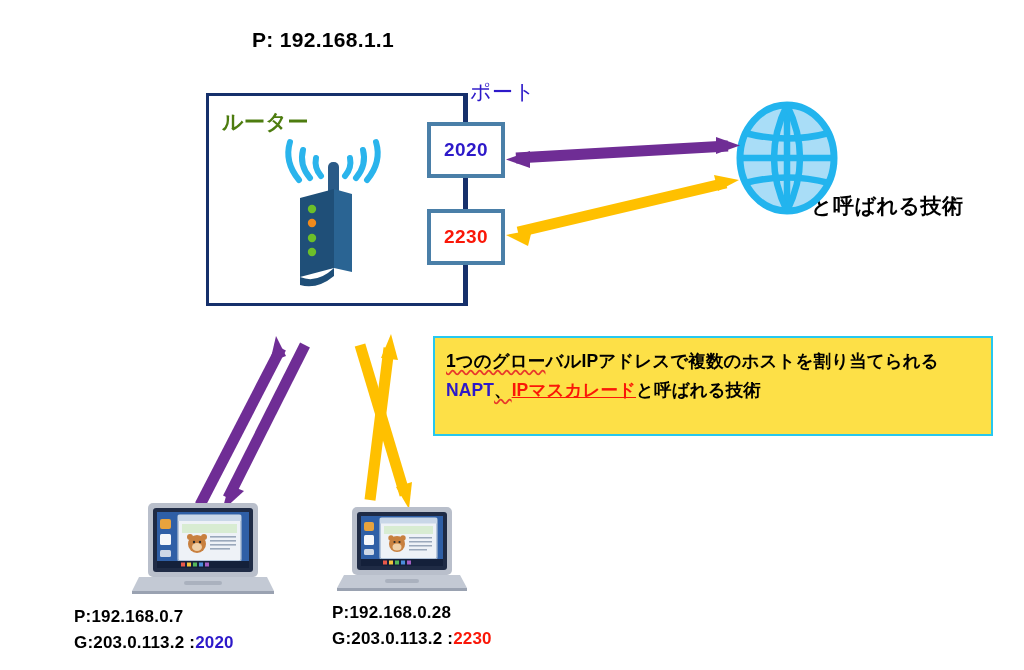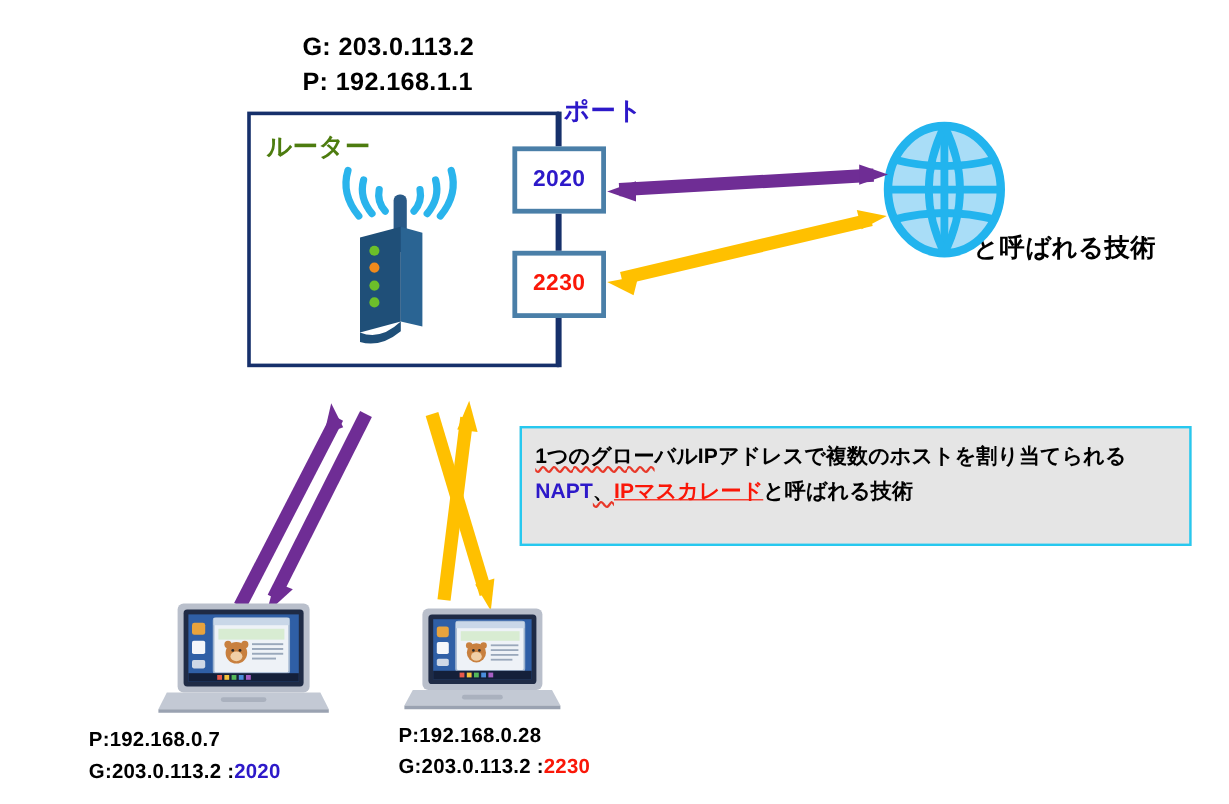--- a/index.html
+++ b/index.html
@@ -50,21 +50,21 @@
     color: #4d7c0f;
     letter-spacing: 0.5px;
     white-space: nowrap;
   }
 
   
   #port-label {
     left: 470px;
     top: 78px;
     font-size: 21px;
-    font-weight: 700;
+    font-weight: 400;
     color: #2d19c9;
     letter-spacing: 0.5px;
     white-space: nowrap;
   }
   .port-box {
     width: 78px;
     height: 56px;
     border: 4px solid #4a7fa8;
     background: #ffffff;
     box-sizing: border-box;
@@ -100,24 +100,23 @@
     white-space: nowrap;
   }
 
   
   #callout-box {
     left: 433px;
     top: 336px;
     width: 560px;
     height: 100px;
     border: 2px solid #27c8ef;
-    background: #e5e5e5;
+    background: #fde047;
     box-sizing: border-box;
     padding: 9px 10px 0 11px;
-    margin-top: 19px;
   }
   .callout-line {
     font-size: 17.5px;
     font-weight: 700;
     color: #000000;
     line-height: 1.66;
     white-space: nowrap;
     letter-spacing: 0.1px;
   }
   .sq {
@@ -149,21 +148,20 @@
     height: 670px;
     pointer-events: none;
   }
 </style>
 </head>
 <body>
 
 <div id="canvas">
 
   <div class="abs" id="router-ip-block">
-    <div>G: 203.0.113.2</div>
     <div>P: 192.168.1.1</div>
   </div>
 
   <div class="abs" id="router-box"></div>
   <div class="abs" id="router-label">ルーター</div>
 
   <div class="abs" id="port-connector"></div>
 
   <div class="abs" id="port-label">ポート</div>
 

